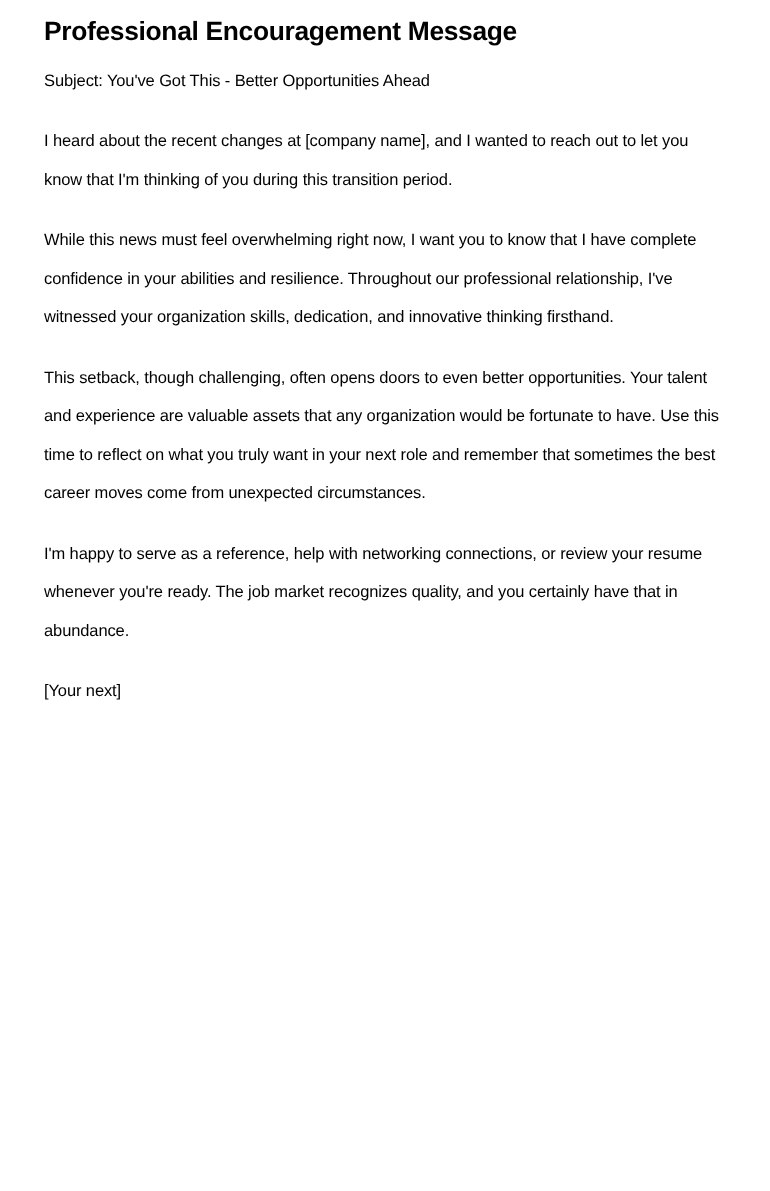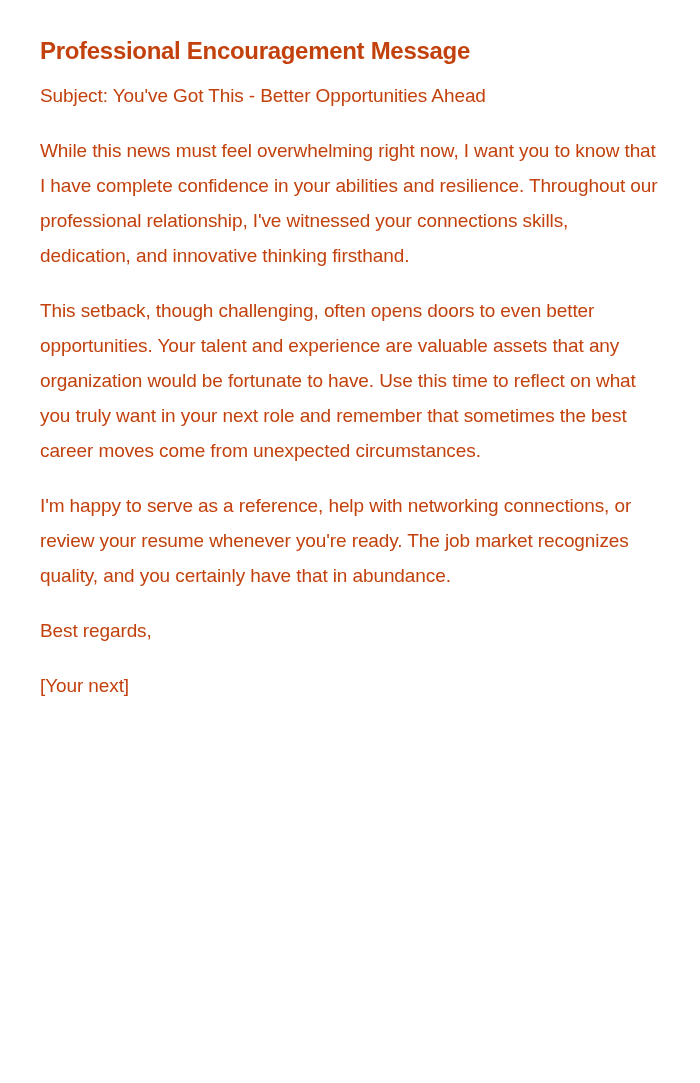--- a/index.html
+++ b/index.html
@@ -1,39 +1,39 @@
 <!DOCTYPE html>
 <html><head>
 <meta charset="utf-8">
 <style>
   html, body { margin: 0; padding: 0; background: #ffffff; }
   body { width: 700px; height: 1083px; overflow: hidden; }
   .page {
-    padding: 34px 40px 0 40px;
-    color: #c2410c;
+    padding: 12px 40px 0 40px;
+    color: #000000;
     font-family: "Liberation Sans", sans-serif;
   }
   .title {
     font-size: 24px;
     font-weight: bold;
     margin: 0 0 10px 0;
     line-height: 34px;
     letter-spacing: -0.3px;
   }
   .para {
-    font-size: 19px;
+    font-size: 15px;
     line-height: 35px;
     margin: 0 0 20px 0;
     letter-spacing: -0.1px;
   }
 </style>
 </head>
 <body>
 
 <div class="page">
   <h1 class="title">Professional Encouragement Message</h1>
   <p class="para">Subject: You've Got This - Better Opportunities Ahead</p>
-  <p class="para">While this news must feel overwhelming right now, I want you to know that I have complete confidence in your abilities and resilience. Throughout our professional relationship, I've witnessed your connections skills, dedication, and innovative thinking firsthand.</p>
+  <p class="para">I heard about the recent changes at [company name], and I wanted to reach out to let you know that I'm thinking of you during this transition period.</p>
+  <p class="para">While this news must feel overwhelming right now, I want you to know that I have complete confidence in your abilities and resilience. Throughout our professional relationship, I've witnessed your organization skills, dedication, and innovative thinking firsthand.</p>
   <p class="para">This setback, though challenging, often opens doors to even better opportunities. Your talent and experience are valuable assets that any organization would be fortunate to have. Use this time to reflect on what you truly want in your next role and remember that sometimes the best career moves come from unexpected circumstances.</p>
   <p class="para">I'm happy to serve as a reference, help with networking connections, or review your resume whenever you're ready. The job market recognizes quality, and you certainly have that in abundance.</p>
-  <p class="para">Best regards,</p>
   <p class="para">[Your next]</p>
 </div>
 
 </body></html>

